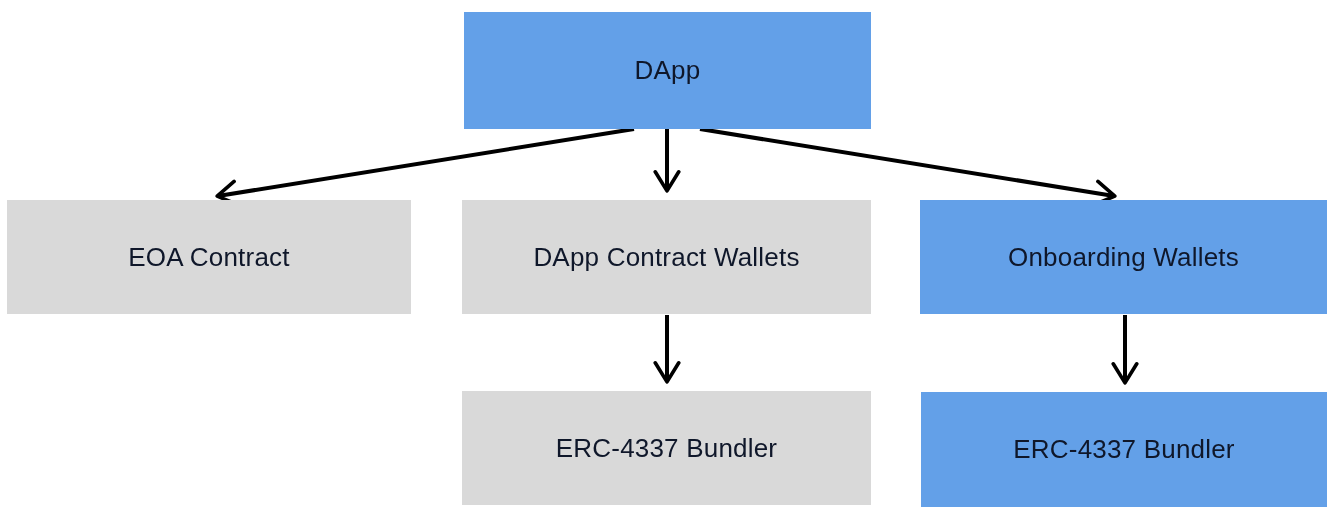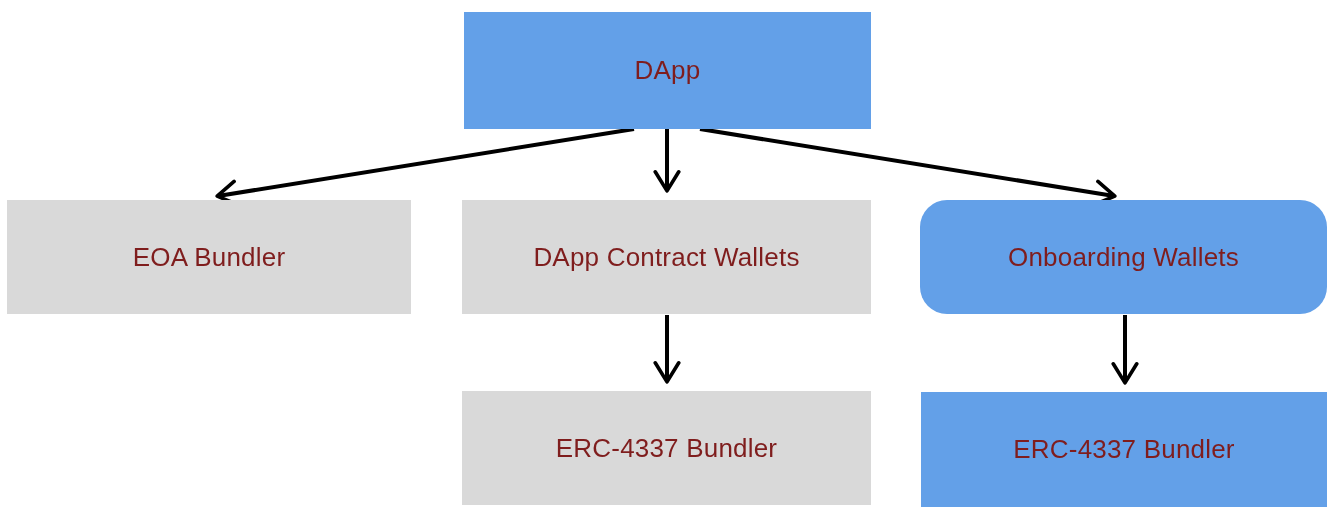--- a/index.html
+++ b/index.html
@@ -14,41 +14,41 @@
     height: 518px;
     background: #ffffff;
     overflow: hidden;
   }
   .node {
     position: absolute;
     display: flex;
     align-items: center;
     justify-content: center;
     font-size: 26px;
-    color: #7f1d1d;
+    color: #0f172a;
     letter-spacing: 0.2px;
     text-align: center;
   }
   .node.blue { background: #63A0E8; }
   .node.gray { background: #D9D9D9; }
 
   .edges-layer {
     position: absolute;
     left: 0;
     top: 0;
     width: 1332px;
     height: 518px;
     pointer-events: none;
   }
 
   
   #node-dapp          { left: 464px; top: 12px;  width: 407px; height: 117px; }
   #node-eoa           { left: 7px;   top: 200px; width: 404px; height: 114px; }
   #node-scw           { left: 462px; top: 200px; width: 409px; height: 114px; }
-  #node-onboarding    { left: 920px; top: 200px; width: 407px; height: 114px; border-radius: 27px; }
+  #node-onboarding    { left: 920px; top: 200px; width: 407px; height: 114px; }
   #node-bundler-gray  { left: 462px; top: 391px; width: 409px; height: 114px; }
   #node-bundler-blue  { left: 921px; top: 392px; width: 406px; height: 115px; }
 </style>
 </head>
 <body>
 
 <div class="canvas">
 
   <svg class="edges-layer" width="1332" height="518" viewBox="0 0 1332 518" xmlns="http://www.w3.org/2000/svg">
     <defs>
@@ -63,21 +63,21 @@
       <line x1="667" y1="315" x2="667" y2="381" marker-end="url(#arrowhead)"></line>
       <line x1="1125" y1="315" x2="1125" y2="382" marker-end="url(#arrowhead)"></line>
     </g>
   </svg>
 
   <div id="node-dapp" class="node blue">
     <span>DApp</span>
   </div>
 
   <div id="node-eoa" class="node gray">
-    <span>EOA Bundler</span>
+    <span>EOA Contract</span>
   </div>
 
   <div id="node-scw" class="node gray">
     <span>DApp Contract Wallets</span>
   </div>
 
   <div id="node-onboarding" class="node blue">
     <span>Onboarding Wallets</span>
   </div>
 

